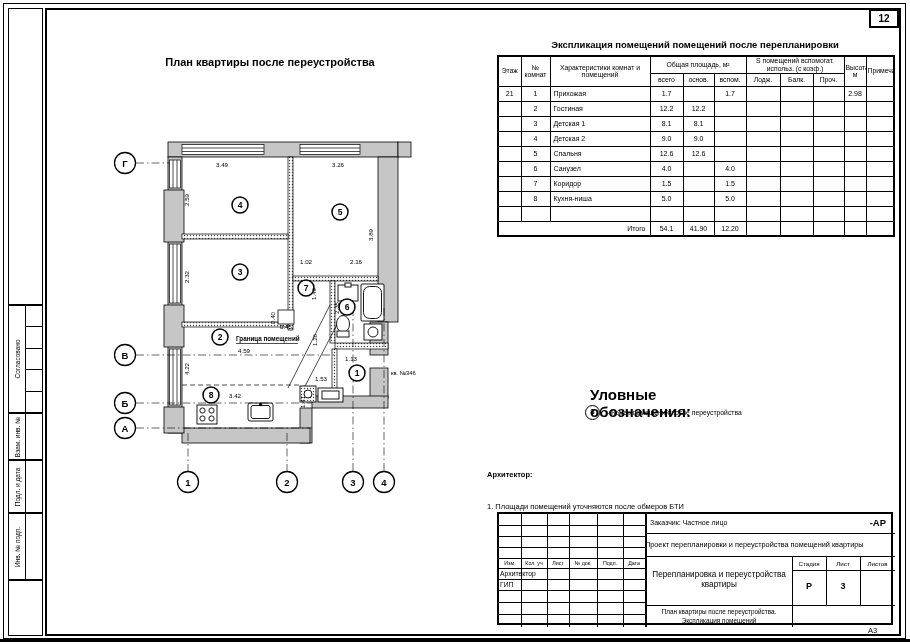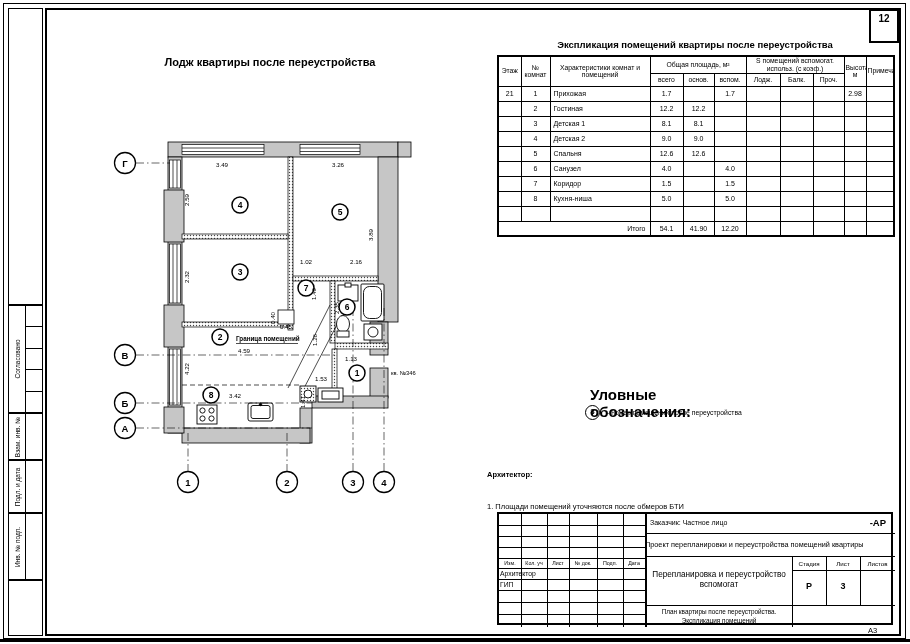--- a/index.html
+++ b/index.html
@@ -3,21 +3,21 @@
 <meta charset="utf-8">
 <style>
   * { margin:0; padding:0; box-sizing:border-box; }
   html,body { background:#fff; }
   body { width:910px; height:644px; position:relative; font-family:"Liberation Sans", sans-serif; color:#000; }
   .abs { position:absolute; }
   .sheet { position:absolute; left:0; top:0; width:910px; height:644px; background:#fff; overflow:hidden; }
   .page-border { left:3px; top:3px; width:903px; height:636px; border:1.5px solid #000; }
   .bottom-bar { left:0px; top:639px; width:910px; height:3px; background:#000; }
   .frame { left:45px; top:8px; width:856px; height:628px; border:2px solid #000; }
-  .corner-box { left:869px; top:9px; width:30px; height:34px; border:2px solid #000; font-weight:bold; font-size:10px; text-align:center; line-height:15px; background:#fff; }
+  .corner-box { left:869px; top:9px; width:30px; height:19px; border:2px solid #000; font-weight:bold; font-size:10px; text-align:center; line-height:15px; background:#fff; }
 
   
   .lm-box { border:1px solid #000; position:absolute; background:#fff; }
   .vlabel { position:absolute; left:50%; top:50%; transform:translate(-50%,-50%) rotate(-90deg); white-space:nowrap; font-size:6.5px; }
   .lm-rows { position:absolute; inset:0; display:flex; flex-direction:column; }
   .lm-rows div { flex:1; border-bottom:1px solid #000; }
   .lm-rows div:last-child { border-bottom:none; }
 
   
   .plan-title { left:130px; top:56px; width:280px; text-align:center; font-size:11px; font-weight:bold; }
@@ -83,21 +83,21 @@
       <span class="vlabel">Подл. и дата</span>
     </div>
     <div class="lm-box" style="left:25px; top:460px; width:18px; height:53px;"></div>
     <div class="lm-box" style="left:8px; top:513px; width:18px; height:67px;">
       <span class="vlabel">Инв. № подп.</span>
     </div>
     <div class="lm-box" style="left:25px; top:513px; width:18px; height:67px;"></div>
     <div class="lm-box" style="left:8px; top:580px; width:35px; height:56px;"></div>
   </div>
 
-  <div class="abs plan-title">Лодж квартиры после переустройства</div>
+  <div class="abs plan-title">План квартиры после переустройства</div>
 
   <svg class="abs" style="left:100px; top:130px;" width="350" height="370" viewBox="100 130 350 370">
     <defs>
       <pattern id="dots" width="3" height="3" patternUnits="userSpaceOnUse">
         <rect width="3" height="3" fill="#fff"></rect>
         <circle cx="1.5" cy="1.5" r="0.7" fill="#444"></circle>
       </pattern>
     </defs>
 
     <g fill="#c6c6c6" stroke="#000" stroke-width="0.8">
@@ -277,21 +277,21 @@
       <text x="275" y="318" transform="rotate(-90 275 318)">0.40</text>
       <text x="317" y="340" transform="rotate(-90 317 340)">1.26</text>
       <text x="305" y="402" transform="rotate(-90 305 402)">1.47</text>
     </g>
 
     <text x="236" y="341" font-size="6.3" font-weight="bold">Граница помещений</text>
     <line x1="236" y1="343.5" x2="298" y2="343.5" stroke="#000" stroke-width="0.7"></line>
     <text x="391" y="375" font-size="5.8">кв. №346</text>
   </svg>
 
-  <div class="abs expl-title">Экспликация помещений квартиры после переустройства</div>
+  <div class="abs expl-title">Экспликация помещений помещений после перепланировки</div>
   <table class="expl">
     <colgroup>
       <col style="width:23px">
         <col style="width:29px">
         <col style="width:100px">
       <col style="width:33px">
         <col style="width:31px">
         <col style="width:32px">
       <col style="width:34px">
         <col style="width:33px">
@@ -492,21 +492,21 @@
     <div class="tb-line" style="left:146px; top:42px; width:250px; height:1px;"></div>
     <div class="tb-line" style="left:146px; top:91px; width:250px; height:1px;"></div>
     <div class="tb-line" style="left:293px; top:42px; width:1px; height:71px;"></div>
     <div class="tb-line" style="left:293px; top:56px; width:103px; height:1px;"></div>
     <div class="tb-line" style="left:327px; top:42px; width:1px; height:49px;"></div>
     <div class="tb-line" style="left:361px; top:42px; width:1px; height:49px;"></div>
 
     <div class="tb-text" style="left:151px; top:5px; font-size:7px;">Заказчик: Частное лицо</div>
     <div class="tb-text" style="right:5px; top:3px; font-size:9.5px; font-weight:bold;">-АР</div>
     <div class="tb-text" style="left:146px; top:26px; width:250px; text-align:left; font-size:7.3px;">Проект перепланировки и переустройства помещений квартиры</div>
-    <div class="tb-text" style="left:150px; top:56px; width:140px; text-align:center; font-size:8.2px; line-height:1.25;">Перепланировка и переустройство вспомогат</div>
+    <div class="tb-text" style="left:150px; top:56px; width:140px; text-align:center; font-size:8.2px; line-height:1.25;">Перепланировка и переустройства квартиры</div>
     <div class="tb-text" style="left:293px; top:46px; width:34px; text-align:center; font-size:6.2px;">Стадия</div>
     <div class="tb-text" style="left:327px; top:46px; width:34px; text-align:center; font-size:6.2px;">Лист</div>
     <div class="tb-text" style="left:361px; top:46px; width:35px; text-align:center; font-size:6.2px;">Листов</div>
     <div class="tb-text" style="left:293px; top:67px; width:34px; text-align:center; font-size:9px; font-weight:bold;">Р</div>
     <div class="tb-text" style="left:327px; top:67px; width:34px; text-align:center; font-size:9px; font-weight:bold;">3</div>
     <div class="tb-text" style="left:361px; top:67px; width:35px; text-align:center; font-size:9px; font-weight:bold;"></div>
     <div class="tb-text" style="left:150px; top:94px; width:140px; text-align:center; font-size:6.4px;">План квартиры после переустройства.</div>
     <div class="tb-text" style="left:150px; top:103px; width:140px; text-align:center; font-size:6.4px;">Экспликация помещений</div>
   </div>
 

